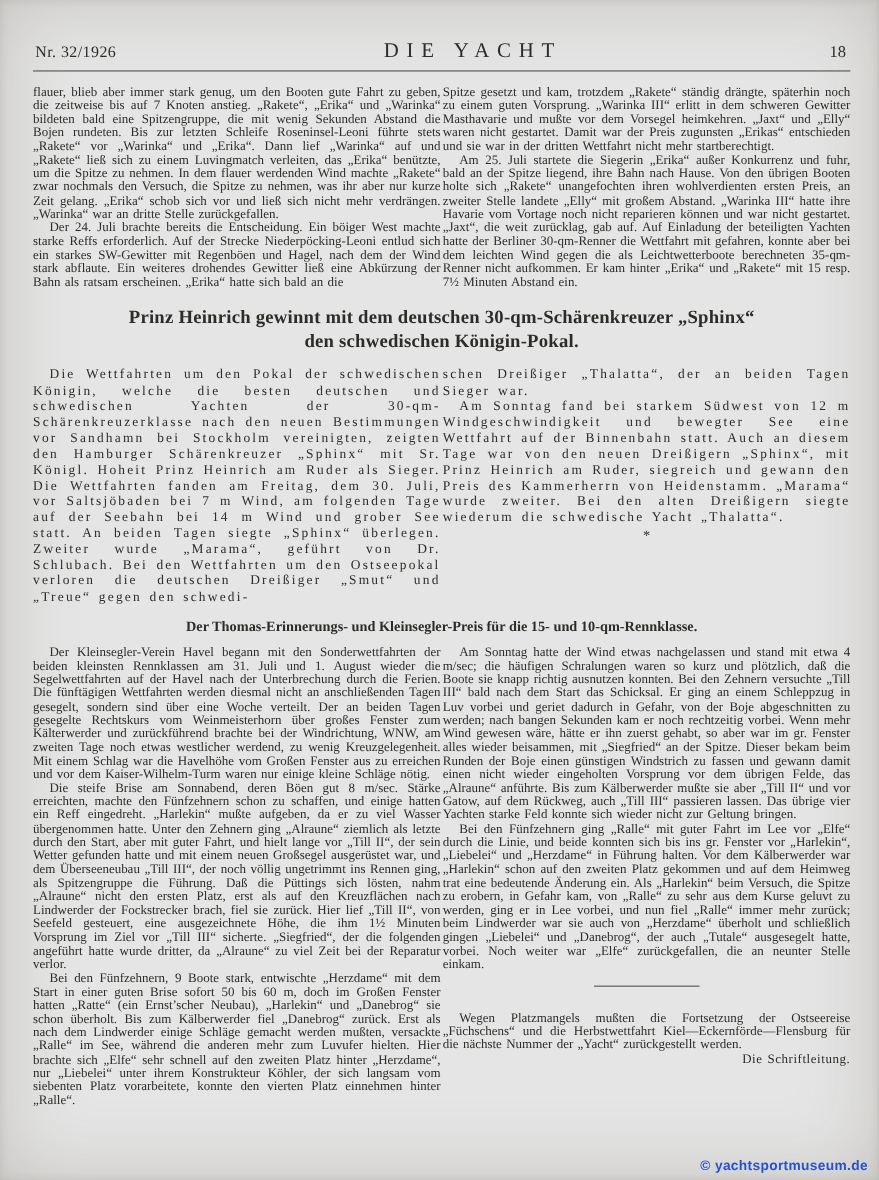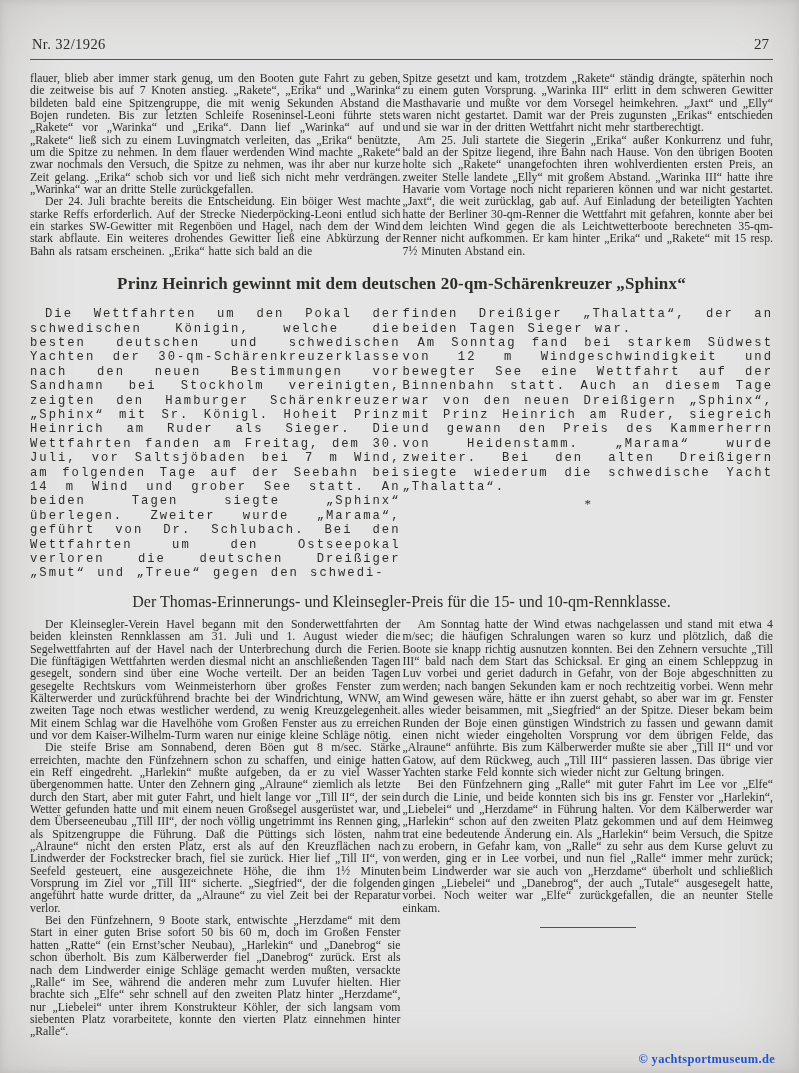--- a/index.html
+++ b/index.html
@@ -31,93 +31,98 @@
     text-align:justify;
     word-spacing:1px;
   }
   p.ind{text-indent:15px;}
   
   .sperr p{
     font-size:12.2px;
     line-height:14.4px;
     letter-spacing:2px;
     word-spacing:2px;
-    font-family:Liberation Mono, monospace;
   }
   .sperr p.normal{letter-spacing:0;word-spacing:1px;font-size:11.8px;line-height:13.2px;}
   .star{
     text-align:center;font-size:13px;line-height:16px;margin:2px 0 4px 0;letter-spacing:0;
   }
   
   .headline1{
     text-align:center;font-weight:700;font-size:17px;line-height:21px;
     margin:16px 0 13px 0;letter-spacing:.2px;
   }
   .headline2{
-    text-align:center;font-weight:400;font-size:16px;line-height:15px;
+    text-align:center;font-weight:700;font-size:13px;line-height:15px;
     margin:13px 0 9px 0;
   }
   .sig{float:right;letter-spacing:3.5px;}
   .sig2{float:right;letter-spacing:.5px;}
   .mini-rule{border:0;border-top:1px solid #54524c;width:96px;margin:13px auto 0 auto;}
   .editor{margin-top:22px !important;}
   
   .watermark{
-    position:absolute;right:24px;bottom:6px;
-    font-family:Liberation Serif, serif;
+    position:absolute;right:10px;bottom:6px;
+    font-family:Liberation Sans, sans-serif;
     font-size:12.5px;font-weight:700;letter-spacing:.3px;
   }
 </style>
 </head>
 <body>
 
 <div class="page">
 
   <div class="hdr">
     <span class="issue">Nr. 32/1926</span>
-    <span class="pageno">27</span>
+    <span class="title">DIE YACHT</span>
+    <span class="pageno">18</span>
   </div>
   <hr class="hdr-rule">
 
   <div class="cols body-text">
     <div class="col">
       <p>flauer, blieb aber immer stark genug, um den Booten gute Fahrt zu geben, die zeitweise bis auf 7 Knoten anstieg. „Rakete“, „Erika“ und „Warinka“ bildeten bald eine Spitzengruppe, die mit wenig Sekunden Abstand die Bojen rundeten. Bis zur letzten Schleife Roseninsel-Leoni führte stets „Rakete“ vor „Warinka“ und „Erika“. Dann lief „Warinka“ auf und „Rakete“ ließ sich zu einem Luvingmatch verleiten, das „Erika“ benützte, um die Spitze zu nehmen. In dem flauer werdenden Wind machte „Rakete“ zwar nochmals den Versuch, die Spitze zu nehmen, was ihr aber nur kurze Zeit gelang. „Erika“ schob sich vor und ließ sich nicht mehr verdrängen. „Warinka“ war an dritte Stelle zurückgefallen.</p>
       <p class="ind">Der 24. Juli brachte bereits die Entscheidung. Ein böiger West machte starke Reffs erforderlich. Auf der Strecke Niederpöcking-Leoni entlud sich ein starkes SW-Gewitter mit Regenböen und Hagel, nach dem der Wind stark abflaute. Ein weiteres drohendes Gewitter ließ eine Abkürzung der Bahn als ratsam erscheinen. „Erika“ hatte sich bald an die</p>
     </div>
     <div class="col">
       <p>Spitze gesetzt und kam, trotzdem „Rakete“ ständig drängte, späterhin noch zu einem guten Vorsprung. „Warinka III“ erlitt in dem schweren Gewitter Masthavarie und mußte vor dem Vorsegel heimkehren. „Jaxt“ und „Elly“ waren nicht gestartet. Damit war der Preis zugunsten „Erikas“ entschieden und sie war in der dritten Wettfahrt nicht mehr startberechtigt.</p>
       <p class="ind">Am 25. Juli startete die Siegerin „Erika“ außer Konkurrenz und fuhr, bald an der Spitze liegend, ihre Bahn nach Hause. Von den übrigen Booten holte sich „Rakete“ unangefochten ihren wohlverdienten ersten Preis, an zweiter Stelle landete „Elly“ mit großem Abstand. „Warinka III“ hatte ihre Havarie vom Vortage noch nicht reparieren können und war nicht gestartet. „Jaxt“, die weit zurücklag, gab auf. Auf Einladung der beteiligten Yachten hatte der Berliner 30-qm-Renner die Wettfahrt mit gefahren, konnte aber bei dem leichten Wind gegen die als Leichtwetterboote berechneten 35-qm-Renner nicht aufkommen. Er kam hinter „Erika“ und „Rakete“ mit 15 resp. 7½ Minuten Abstand ein.</p>
     </div>
   </div>
 
   <div class="headline1">
-    <span>Prinz Heinrich gewinnt mit dem deutschen 20-qm-Schärenkreuzer „Sphinx“</span><br>
+    <span>Prinz Heinrich gewinnt mit dem deutschen 30-qm-Schärenkreuzer „Sphinx“</span><br>
+    <span>den schwedischen Königin-Pokal.</span>
   </div>
 
   <div class="cols body-text sperr">
     <div class="col">
       <p class="ind">Die Wettfahrten um den Pokal der schwedischen Königin, welche die besten deutschen und schwedischen Yachten der 30-qm-Schärenkreuzerklasse nach den neuen Bestimmungen vor Sandhamn bei Stockholm vereinigten, zeigten den Hamburger Schärenkreuzer „Sphinx“ mit Sr. Königl. Hoheit Prinz Heinrich am Ruder als Sieger. Die Wettfahrten fanden am Freitag, dem 30. Juli, vor Saltsjöbaden bei 7 m Wind, am folgenden Tage auf der Seebahn bei 14 m Wind und grober See statt. An beiden Tagen siegte „Sphinx“ überlegen. Zweiter wurde „Marama“, geführt von Dr. Schlubach. Bei den Wettfahrten um den Ostseepokal verloren die deutschen Dreißiger „Smut“ und „Treue“ gegen den schwedi-</p>
     </div>
     <div class="col">
-      <p>finden Dreißiger „Thalatta“, der an beiden Tagen Sieger war.</p>
+      <p>schen Dreißiger „Thalatta“, der an beiden Tagen Sieger war.</p>
       <p class="ind">Am Sonntag fand bei starkem Südwest von 12 m Windgeschwindigkeit und bewegter See eine Wettfahrt auf der Binnenbahn statt. Auch an diesem Tage war von den neuen Dreißigern „Sphinx“, mit Prinz Heinrich am Ruder, siegreich und gewann den Preis des Kammerherrn von Heidenstamm. „Marama“ wurde zweiter. Bei den alten Dreißigern siegte wiederum die schwedische Yacht „Thalatta“.</p>
       <div class="star">*</div>
     </div>
   </div>
 
   <div class="headline2">Der Thomas-Erinnerungs- und Kleinsegler-Preis für die 15- und 10-qm-Rennklasse.</div>
 
   <div class="cols body-text">
     <div class="col">
       <p class="ind">Der Kleinsegler-Verein Havel begann mit den Sonderwettfahrten der beiden kleinsten Rennklassen am 31. Juli und 1. August wieder die Segelwettfahrten auf der Havel nach der Unterbrechung durch die Ferien. Die fünftägigen Wettfahrten werden diesmal nicht an anschließenden Tagen gesegelt, sondern sind über eine Woche verteilt. Der an beiden Tagen gesegelte Rechtskurs vom Weinmeisterhorn über großes Fenster zum Kälterwerder und zurückführend brachte bei der Windrichtung, WNW, am zweiten Tage noch etwas westlicher werdend, zu wenig Kreuzgelegenheit. Mit einem Schlag war die Havelhöhe vom Großen Fenster aus zu erreichen und vor dem Kaiser-Wilhelm-Turm waren nur einige kleine Schläge nötig.</p>
       <p class="ind">Die steife Brise am Sonnabend, deren Böen gut 8 m/sec. Stärke erreichten, machte den Fünfzehnern schon zu schaffen, und einige hatten ein Reff eingedreht. „Harlekin“ mußte aufgeben, da er zu viel Wasser übergenommen hatte. Unter den Zehnern ging „Alraune“ ziemlich als letzte durch den Start, aber mit guter Fahrt, und hielt lange vor „Till II“, der sein Wetter gefunden hatte und mit einem neuen Großsegel ausgerüstet war, und dem Überseeneubau „Till III“, der noch völlig ungetrimmt ins Rennen ging, als Spitzengruppe die Führung. Daß die Püttings sich lösten, nahm „Alraune“ nicht den ersten Platz, erst als auf den Kreuzflächen nach Lindwerder der Fockstrecker brach, fiel sie zurück. Hier lief „Till II“, von Seefeld gesteuert, eine ausgezeichnete Höhe, die ihm 1½ Minuten Vorsprung im Ziel vor „Till III“ sicherte. „Siegfried“, der die folgenden angeführt hatte wurde dritter, da „Alraune“ zu viel Zeit bei der Reparatur verlor.</p>
       <p class="ind">Bei den Fünfzehnern, 9 Boote stark, entwischte „Herzdame“ mit dem Start in einer guten Brise sofort 50 bis 60 m, doch im Großen Fenster hatten „Ratte“ (ein Ernst’scher Neubau), „Harlekin“ und „Danebrog“ sie schon überholt. Bis zum Kälberwerder fiel „Danebrog“ zurück. Erst als nach dem Lindwerder einige Schläge gemacht werden mußten, versackte „Ralle“ im See, während die anderen mehr zum Luvufer hielten. Hier brachte sich „Elfe“ sehr schnell auf den zweiten Platz hinter „Herzdame“, nur „Liebelei“ unter ihrem Konstrukteur Köhler, der sich langsam vom siebenten Platz vorarbeitete, konnte den vierten Platz einnehmen hinter „Ralle“.</p>
     </div>
     <div class="col">
       <p class="ind">Am Sonntag hatte der Wind etwas nachgelassen und stand mit etwa 4 m/sec; die häufigen Schralungen waren so kurz und plötzlich, daß die Boote sie knapp richtig ausnutzen konnten. Bei den Zehnern versuchte „Till III“ bald nach dem Start das Schicksal. Er ging an einem Schleppzug in Luv vorbei und geriet dadurch in Gefahr, von der Boje abgeschnitten zu werden; nach bangen Sekunden kam er noch rechtzeitig vorbei. Wenn mehr Wind gewesen wäre, hätte er ihn zuerst gehabt, so aber war im gr. Fenster alles wieder beisammen, mit „Siegfried“ an der Spitze. Dieser bekam beim Runden der Boje einen günstigen Windstrich zu fassen und gewann damit einen nicht wieder eingeholten Vorsprung vor dem übrigen Felde, das „Alraune“ anführte. Bis zum Kälberwerder mußte sie aber „Till II“ und vor Gatow, auf dem Rückweg, auch „Till III“ passieren lassen. Das übrige vier Yachten starke Feld konnte sich wieder nicht zur Geltung bringen.</p>
       <p class="ind">Bei den Fünfzehnern ging „Ralle“ mit guter Fahrt im Lee vor „Elfe“ durch die Linie, und beide konnten sich bis ins gr. Fenster vor „Harlekin“, „Liebelei“ und „Herzdame“ in Führung halten. Vor dem Kälberwerder war „Harlekin“ schon auf den zweiten Platz gekommen und auf dem Heimweg trat eine bedeutende Änderung ein. Als „Harlekin“ beim Versuch, die Spitze zu erobern, in Gefahr kam, von „Ralle“ zu sehr aus dem Kurse geluvt zu werden, ging er in Lee vorbei, und nun fiel „Ralle“ immer mehr zurück; beim Lindwerder war sie auch von „Herzdame“ überholt und schließlich gingen „Liebelei“ und „Danebrog“, der auch „Tutale“ ausgesegelt hatte, vorbei. Noch weiter war „Elfe“ zurückgefallen, die an neunter Stelle einkam.</p>
       <hr class="mini-rule">
+      <p class="ind editor">
+        <span>Wegen Platzmangels mußten die Fortsetzung der Ostseereise „Füchschens“ und die Herbstwettfahrt Kiel—Eckernförde—Flensburg für die nächste Nummer der „Yacht“ zurückgestellt werden.</span>
+        <span class="sig2">Die Schriftleitung.</span>
+      </p>
     </div>
   </div>
 
   <div class="watermark" style="color: rgb(38, 83, 201);">© yachtsportmuseum.de</div>
 
 </div>
 
 </body></html>

